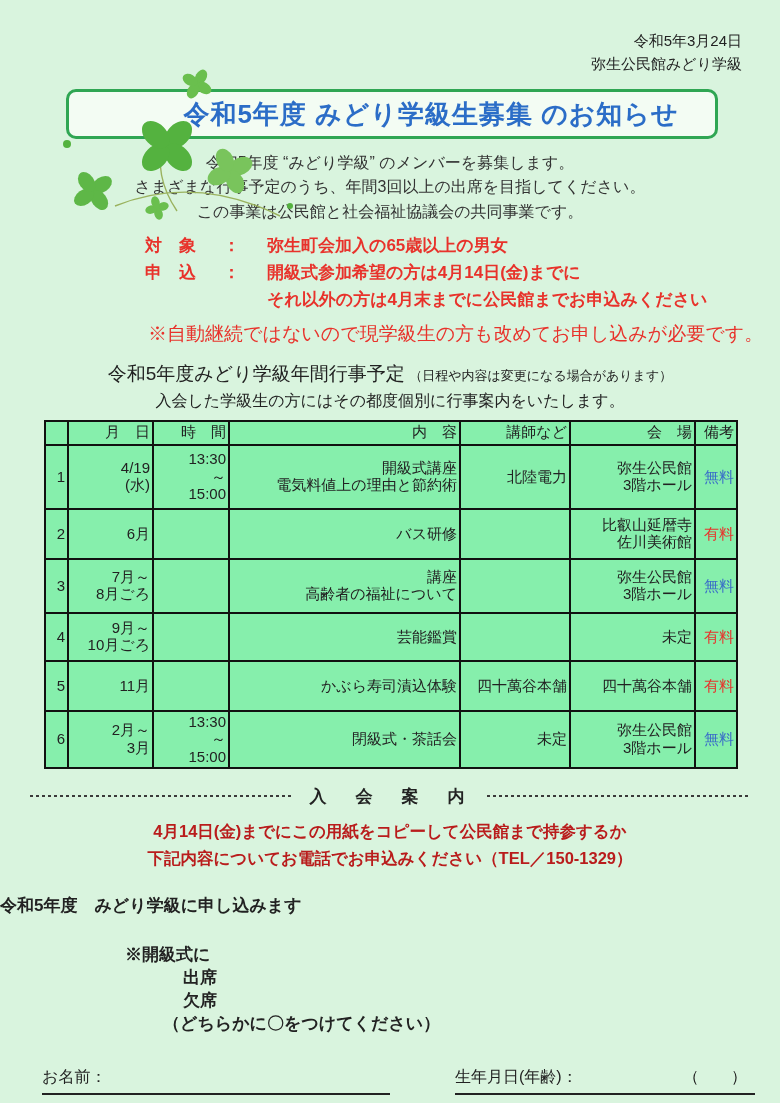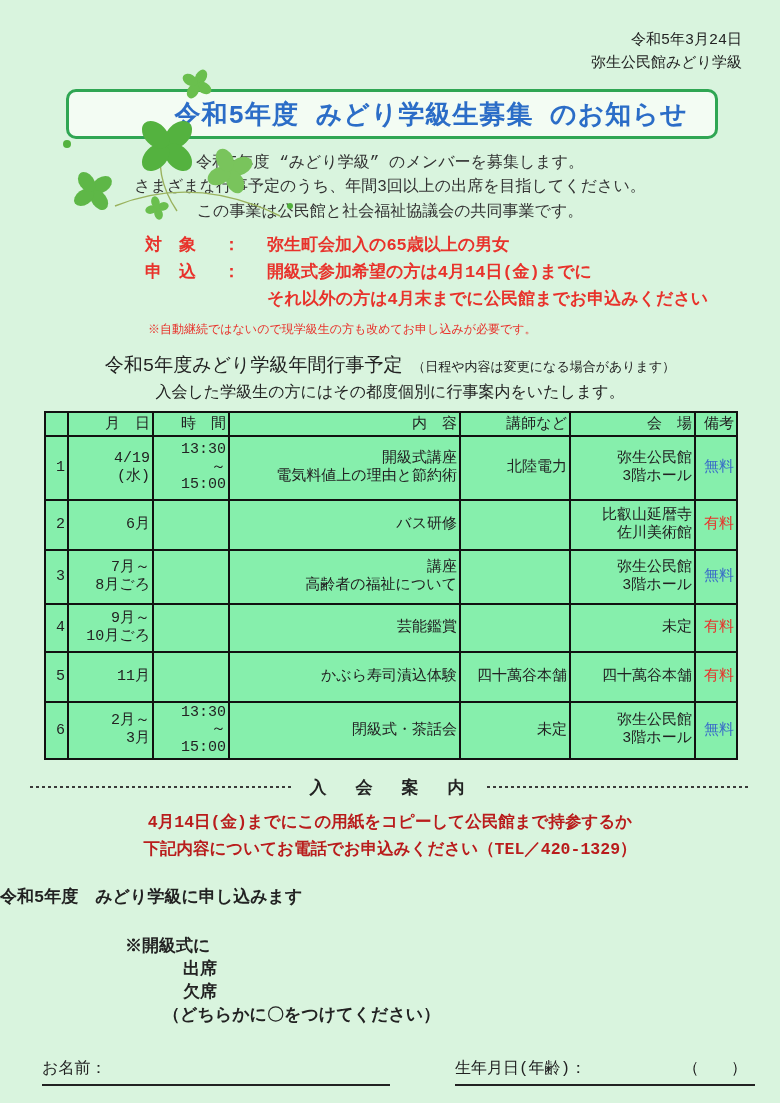--- a/index.html
+++ b/index.html
@@ -1,19 +1,19 @@
 <!DOCTYPE html>
 <html><head>
 <meta charset="utf-8">
 <style>
   html,body{margin:0;padding:0;}
   .page{
     width:780px;height:1103px;
     background:#d9f4de;
-    font-family:Liberation Mono, monospace;
+    font-family:Liberation Sans, sans-serif;
     color:#222;
     position:relative;
     overflow:hidden;
     box-sizing:border-box;
   }
   
   .header-meta{
     text-align:right;
     padding:30px 38px 0 0;
     font-size:15px;
@@ -62,21 +62,21 @@
     font-size:17px;
     line-height:1.6;
   }
   .notice-row{display:flex;}
   .notice-label{width:78px;}
   .notice-colon{width:44px;}
   .notice-cont{margin-left:122px;}
   .auto-note{
     margin:7px 0 0 148px;
     color:#e8322b;
-    font-size:12px;
+    font-size:19px;
   }
   
   .schedule-head{text-align:center;margin-top:14px;color:#222;}
   .schedule-head .big{font-size:19px;}
   .schedule-head .small{font-size:13px;}
   .schedule-sub{text-align:center;font-size:16px;margin-top:4px;color:#222;}
   
   table.schedule{
     margin:8px 0 0 44px;
     border-collapse:collapse;
@@ -382,21 +382,21 @@
     </table>
 
   <div class="divider">
     <span class="dash"></span>
     <span class="divider-title">入　会　案　内</span>
     <span class="dash"></span>
   </div>
 
   <div class="guide-red">
     <div>4月14日(金)までにこの用紙をコピーして公民館まで持参するか</div>
-    <div>下記内容についてお電話でお申込みください（TEL／420-1329）</div>
+    <div>下記内容についてお電話でお申込みください（TEL／150-1329）</div>
   </div>
 
   <div class="apply-title">令和5年度　みどり学級に申し込みます</div>
 
   <div class="ceremony-row">
     <span>※開級式に</span>
     <span class="attend">出席</span>
     <span class="absent">欠席</span>
     <span class="circle-note">（どちらかに〇をつけてください）</span>
   </div>

